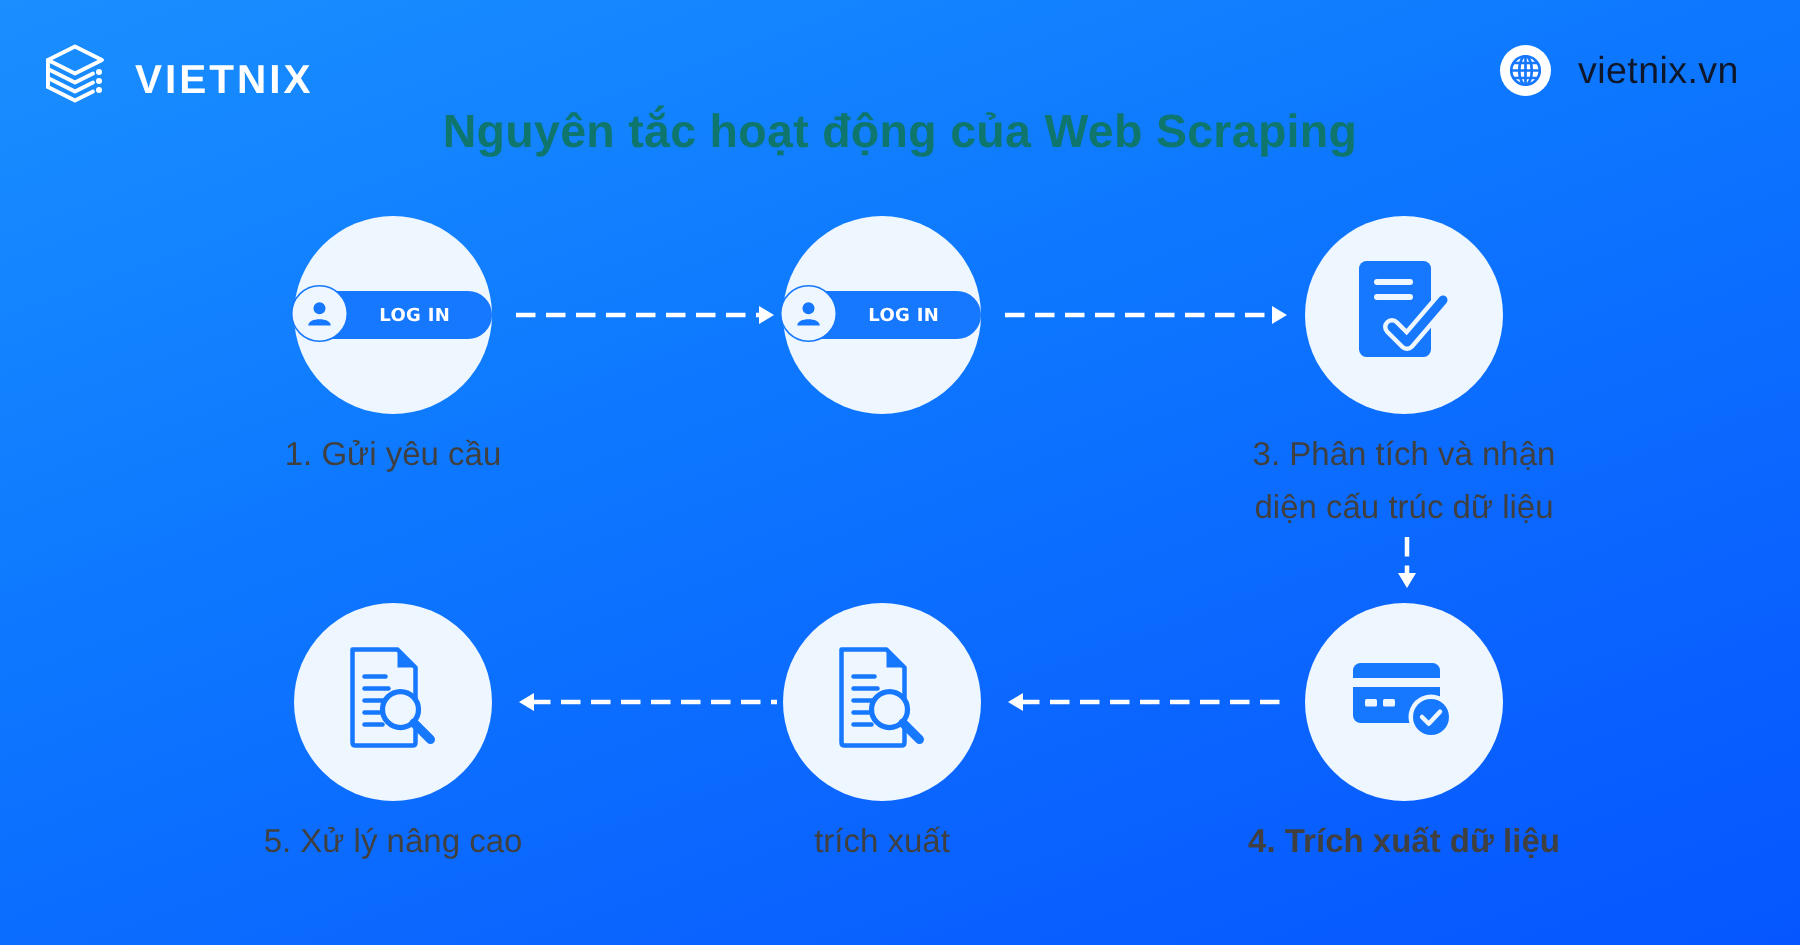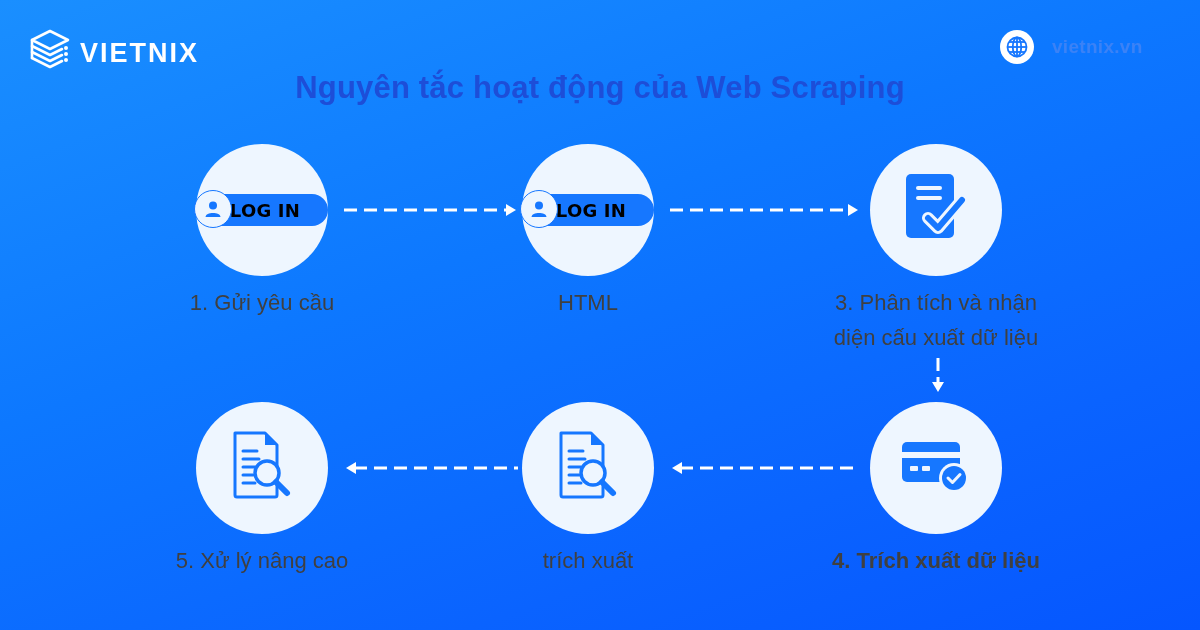--- a/index.html
+++ b/index.html
@@ -5,31 +5,31 @@
     html, body { margin: 0; padding: 0; }
     body {
       width: 1200px; height: 630px; overflow: hidden; position: relative;
       background: linear-gradient(160deg, #1a8fff 0%, #0d78ff 40%, #0a63ff 75%, #0556ff 100%);
       font-family: "Liberation Sans", "DejaVu Sans", sans-serif;
       color: #ffffff;
     }
     .abs { position: absolute; }
 
     
-    .brand { left: 28px; top: 26px; display: flex; align-items: center; }
+    .brand { left: 28px; top: 26px; display: flex; align-items: center; gap: 10px; }
     .brand-text { font-size: 27px; font-weight: 700; letter-spacing: 2px; color: #ffffff; }
     .site { left: 1000px; top: 30px; display: flex; align-items: center; gap: 18px; }
-    .site-text { font-size: 19px; font-weight: 700; color: #3b82f6; letter-spacing: 0.3px; }
+    .site-text { font-size: 25px; font-weight: 400; color: #0f172a; letter-spacing: 0.3px; }
     .globe {
       width: 34px; height: 34px; border-radius: 50%; background: #ffffff;
       display: flex; align-items: center; justify-content: center;
     }
     .title {
       left: 0; width: 1200px; top: 70px; text-align: center;
-      font-size: 31px; font-weight: 700; color: #1d4ed8; letter-spacing: 0.2px;
+      font-size: 31px; font-weight: 700; color: #0f766e; letter-spacing: 0.2px;
     }
 
     
     .node-circle {
       width: 132px; height: 132px; border-radius: 50%;
       background: #eef6ff;
       display: flex; align-items: center; justify-content: center;
     }
     .label {
       width: 300px; text-align: center; font-size: 22px; line-height: 35px; color: #404040;
@@ -40,21 +40,21 @@
       position: relative; width: 128px; height: 32px; border-radius: 16px;
       background: #1677ff; display: flex; align-items: center; justify-content: flex-end;
       padding-right: 0; box-sizing: border-box; margin-left: 6px;
     }
     .login-avatar {
       position: absolute; left: -8px; top: -4px; width: 38px; height: 38px; border-radius: 50%;
       background: #eef6ff; border: 1.5px solid #1677ff; box-sizing: border-box;
       display: flex; align-items: center; justify-content: center;
     }
     .login-text {
-      font-family: "DejaVu Sans", sans-serif; font-weight: 700; font-size: 18px; color: #000000;
+      font-family: "DejaVu Sans", sans-serif; font-weight: 700; font-size: 12px; color: #ffffff;
       margin-right: 28px; letter-spacing: 0.2px;
     }
 
     
     .arrow svg { display: block; }
   </style>
 </head>
 <body>
 
 <div class="abs brand">
@@ -119,39 +119,38 @@
         <svg width="20" height="20" viewBox="0 0 20 20">
           <circle cx="10" cy="6.5" r="4" fill="#1677ff"></circle>
           <path d="M2.5 18 C2.5 12.5 17.5 12.5 17.5 18 Z" fill="#1677ff"></path>
         </svg>
       </div>
       <span class="login-text">LOG IN</span>
     </div>
   </div>
 </div>
 <div class="abs label" style="left:438px; top:285px;">
-  <div>HTML</div>
 </div>
 
 <div class="abs" style="left:870px; top:144px;">
   <div class="node-circle">
     <span>
       <svg width="72" height="76" viewBox="0 0 72 76">
         <rect x="6" y="4" width="48" height="64" rx="5" fill="#1677ff"></rect>
         <rect x="16" y="16" width="26" height="4" rx="2" fill="#eef6ff"></rect>
         <rect x="16" y="26" width="26" height="4" rx="2" fill="#eef6ff"></rect>
         <path d="M28 48 L38 58 L62 30" fill="none" stroke="#eef6ff" stroke-width="12" stroke-linecap="round" stroke-linejoin="round"></path>
         <path d="M28 48 L38 58 L62 30" fill="none" stroke="#1677ff" stroke-width="6" stroke-linecap="round" stroke-linejoin="round"></path>
       </svg>
     </span>
   </div>
 </div>
 <div class="abs label" style="left:786px; top:285px;">
   <div>3. Phân tích và nhận</div>
-  <div>diện cấu xuất dữ liệu</div>
+  <div>diện cấu trúc dữ liệu</div>
 </div>
 
 <div class="abs" style="left:870px; top:402px;">
   <div class="node-circle">
     <span>
       <svg width="72" height="60" viewBox="0 0 72 60">
         <rect x="2" y="6" width="58" height="40" rx="5" fill="#1677ff"></rect>
         <rect x="2" y="16" width="58" height="6" fill="#eef6ff"></rect>
         <rect x="10" y="30" width="8" height="5" rx="1" fill="#eef6ff"></rect>
         <rect x="22" y="30" width="8" height="5" rx="1" fill="#eef6ff"></rect>

